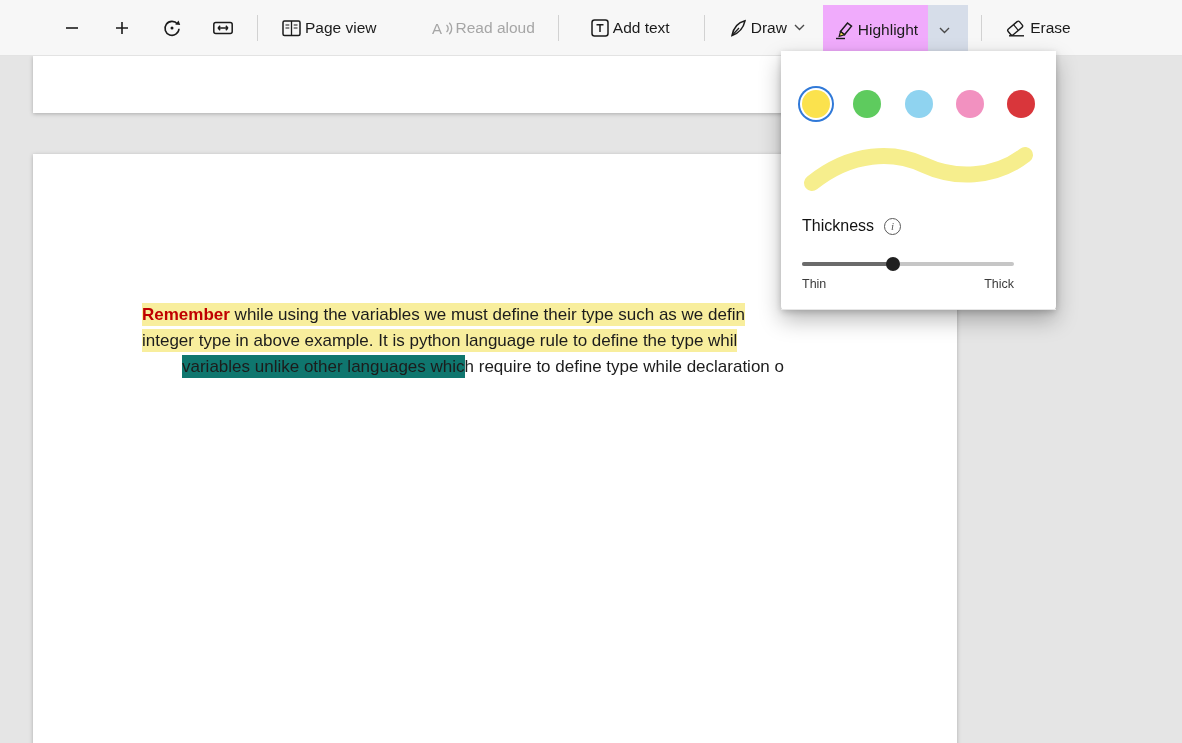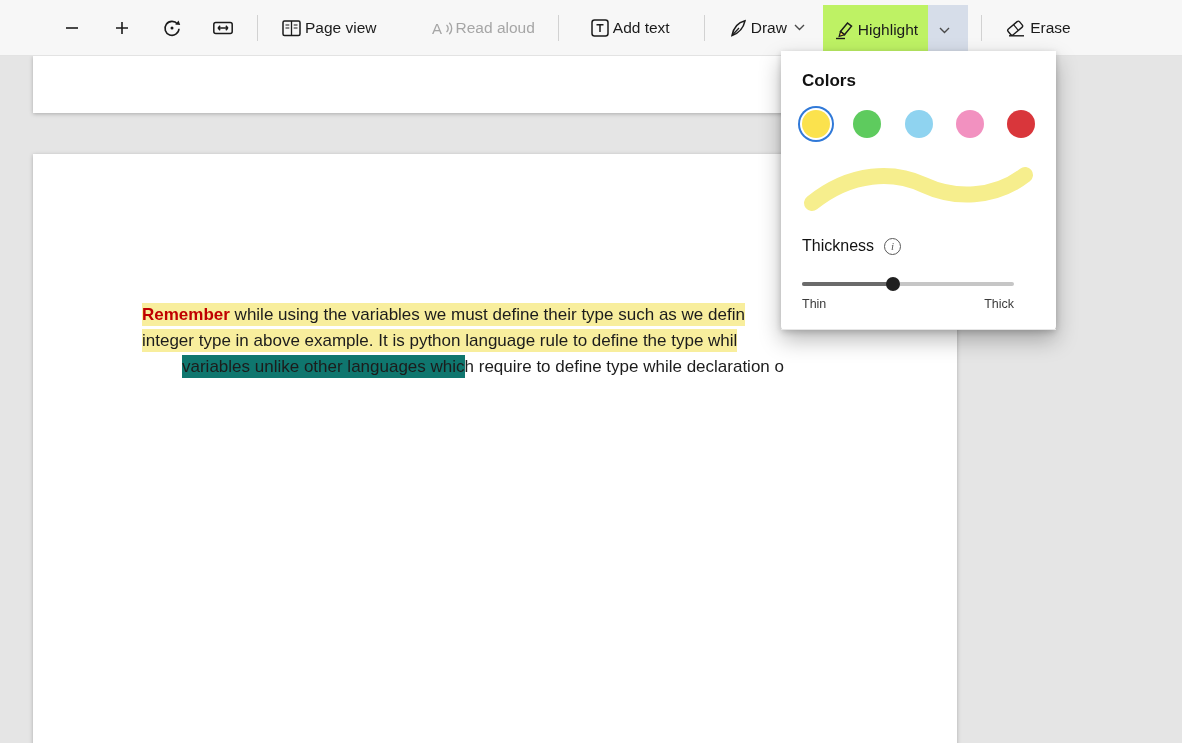--- a/index.html
+++ b/index.html
@@ -138,21 +138,21 @@
     <svg width="20" height="20" viewBox="0 0 20 20">
       <path d="M4 17.5 C5.5 10 10 4.5 17 2.8 C15.5 9.5 11 15 4 17.5 Z" fill="none" stroke="#1b1b1b" stroke-width="1.5"></path>
       <line x1="4.5" y1="17" x2="11" y2="10" stroke="#1b1b1b" stroke-width="1.2"></line>
     </svg>
     <span class="tb-label">Draw</span>
     <svg class="chev" width="11" height="7" viewBox="0 0 11 7">
         <polyline points="1,1 5.5,5.5 10,1" fill="none" stroke="#4a4a4a" stroke-width="1.4"></polyline>
       </svg>
   </button>
 
-  <button class="tb-btn tool-active" style="margin-left: 8px; background: #bef264;">
+  <button class="tb-btn tool-active" style="margin-left: 8px; background: #f0abfc;">
     <svg width="22" height="22" viewBox="0 0 22 22">
       <path d="M7.5 12.5 L14.5 4 L18.5 7.2 L11.5 15.7 Z" fill="none" stroke="#1b1b1b" stroke-width="1.5"></path>
       <path d="M7.5 12.5 L6.2 17.3 L11.5 15.7 Z" fill="#f3d94d" stroke="#1b1b1b" stroke-width="1.2"></path>
       <line x1="3" y1="19.5" x2="12" y2="19.5" stroke="#1b1b1b" stroke-width="1.4"></line>
     </svg>
     <span class="tb-label">Highlight</span>
   </button>
   <div class="tb-btn tool-active split-chev" style="background: rgb(214, 221, 233);">
     <svg width="11" height="7" viewBox="0 0 11 7">
         <polyline points="1,1 5.5,5.5 10,1" fill="none" stroke="#4a4a4a" stroke-width="1.4"></polyline>
@@ -179,21 +179,20 @@
   <div class="page-main">
     <div class="doc-text">
       <div class="doc-line"><span class="hl lead" style="background: rgb(248, 238, 157); color: rgb(192, 0, 0);">Remember</span><span class="hl" style="background: rgb(248, 238, 157);"> while using the variables we must define their type such as we defin</span></div>
       <div class="doc-line"><span class="hl" style="background: rgb(248, 238, 157);">integer type in above example. It is python language rule to define the type whil</span></div>
       <div class="doc-line"><span class="hl" style="background: #0f766e; margin-left: 40px;">variables unlike other languages whic</span><span>h require to define type while declaration o</span></div>
     </div>
   </div>
 </div>
 
 <div class="panel">
-  <div class="panel-title">Colors</div>
 
   <div class="swatch-row">
     <div class="swatch selected" style="background: rgb(251, 226, 77);"></div>
     <div class="swatch" style="background: rgb(94, 203, 94);"></div>
     <div class="swatch" style="background: rgb(143, 211, 240);"></div>
     <div class="swatch" style="background: rgb(242, 145, 192);"></div>
     <div class="swatch" style="background: rgb(217, 54, 59);"></div>
   </div>
 
   <div class="wave-wrap">

